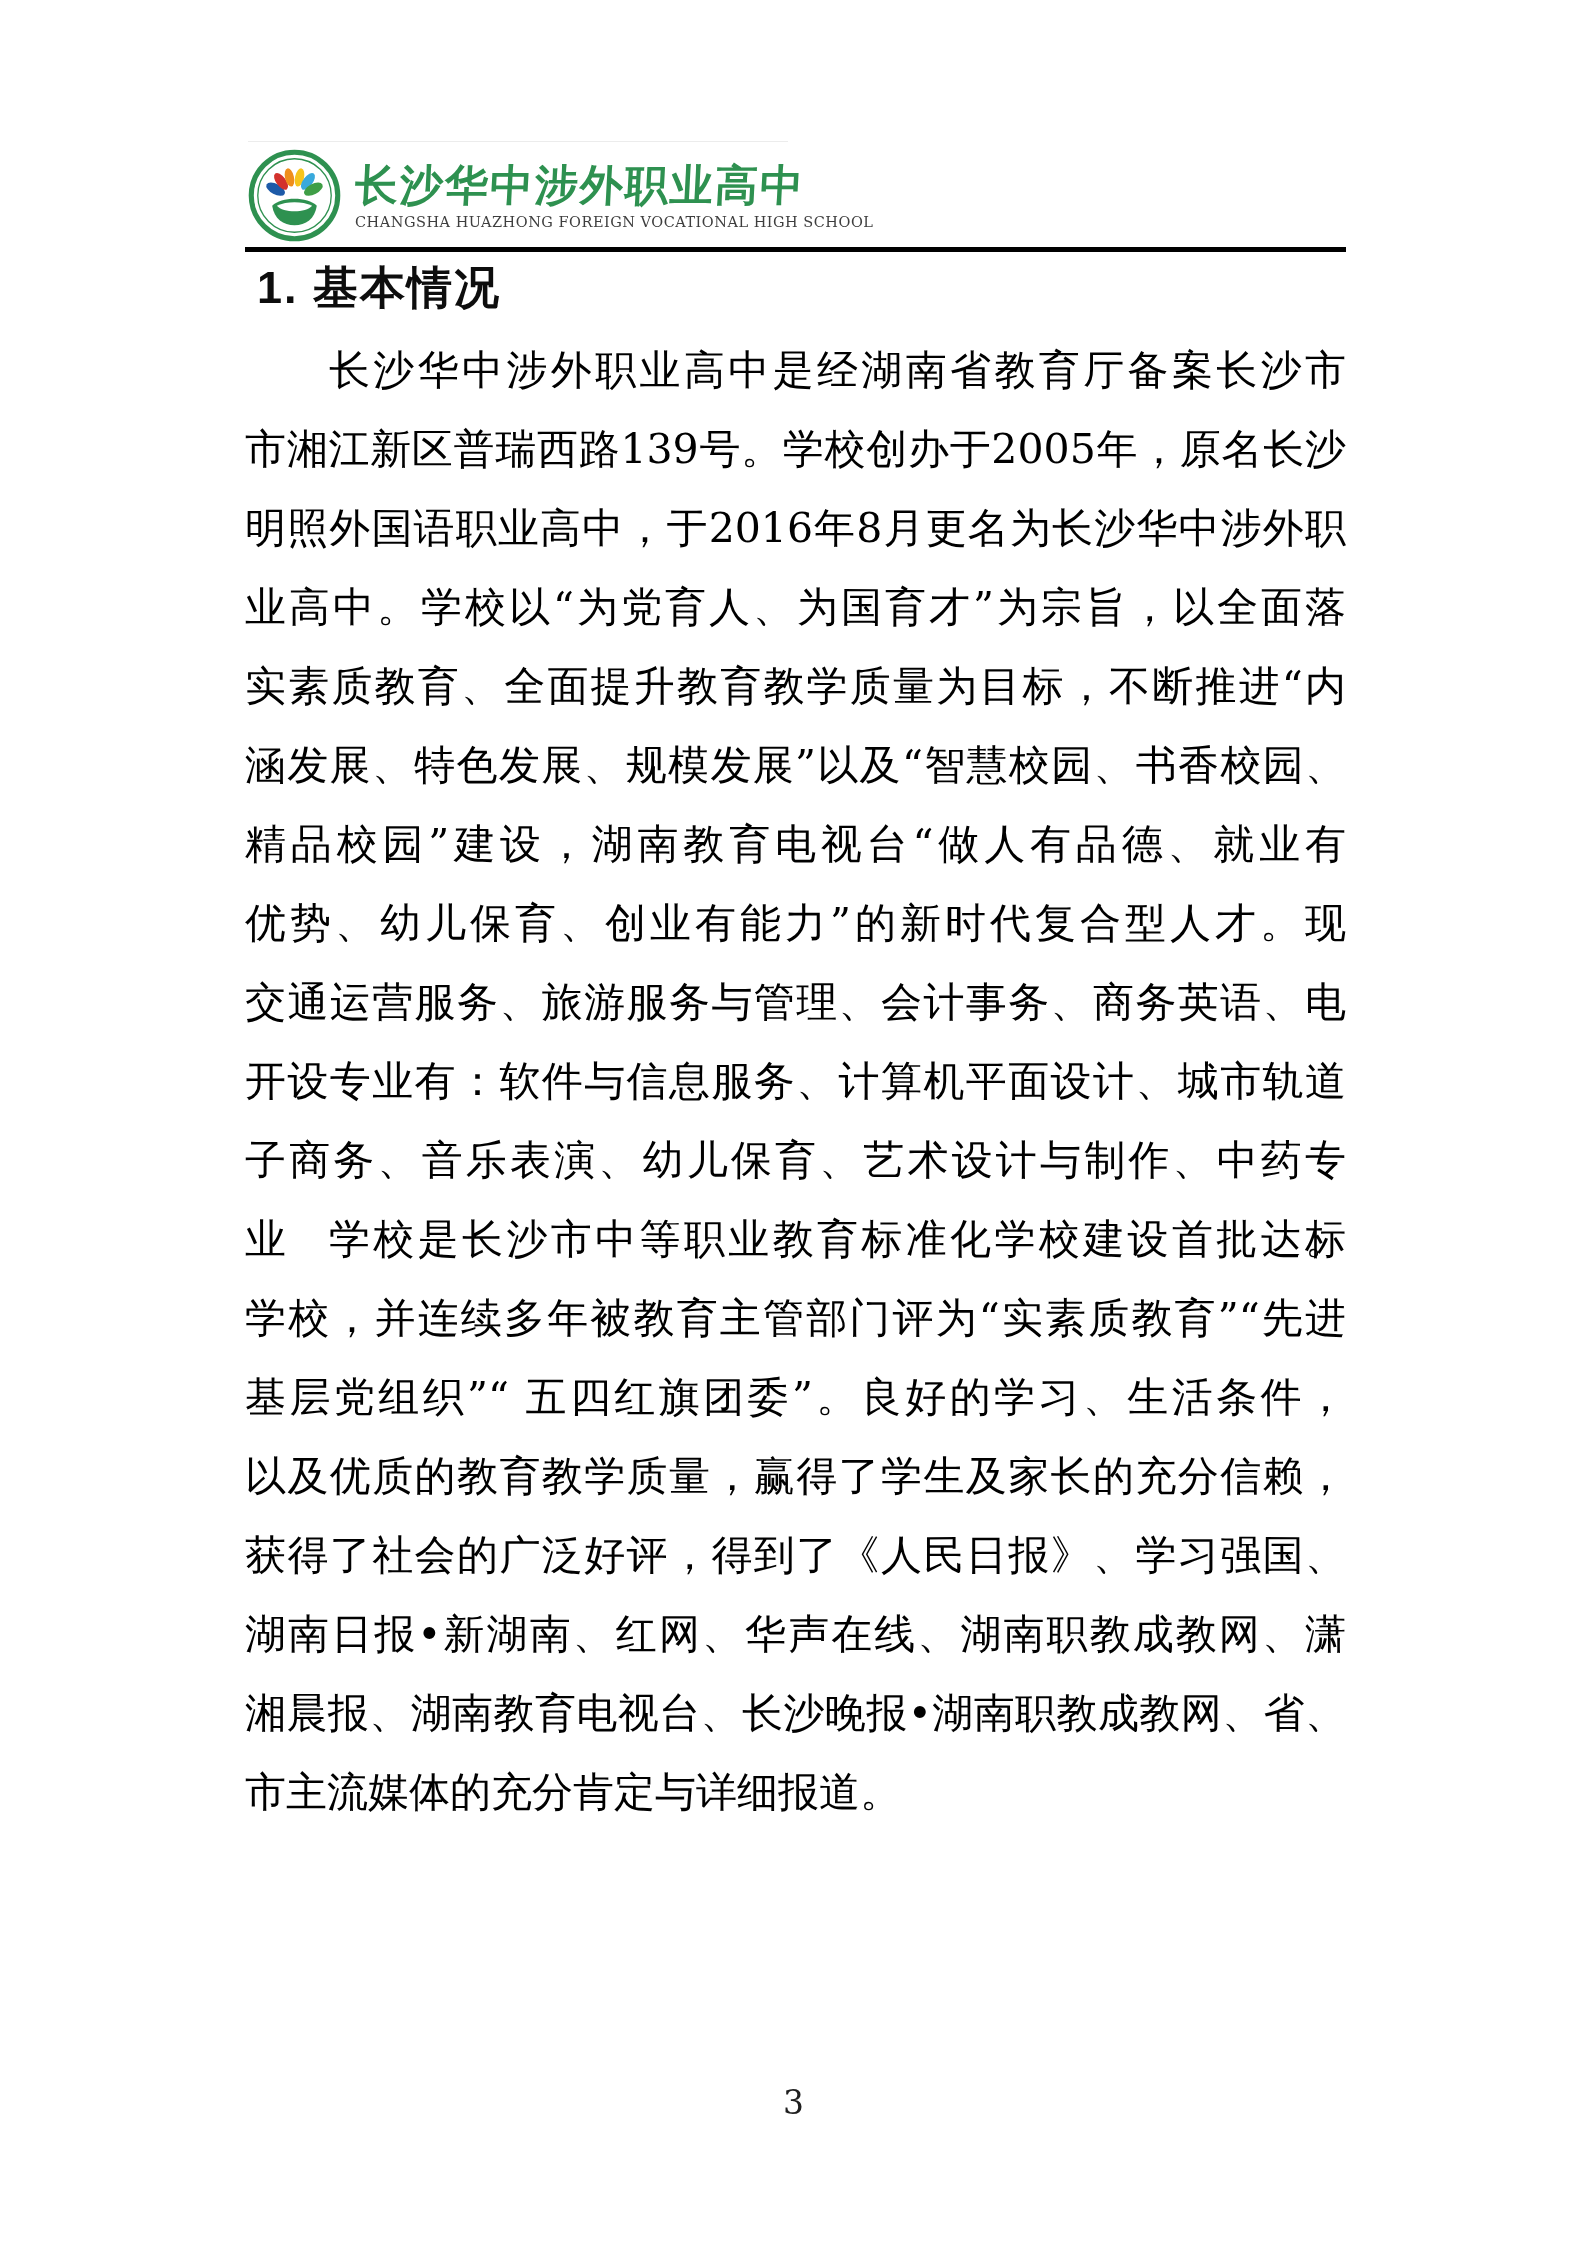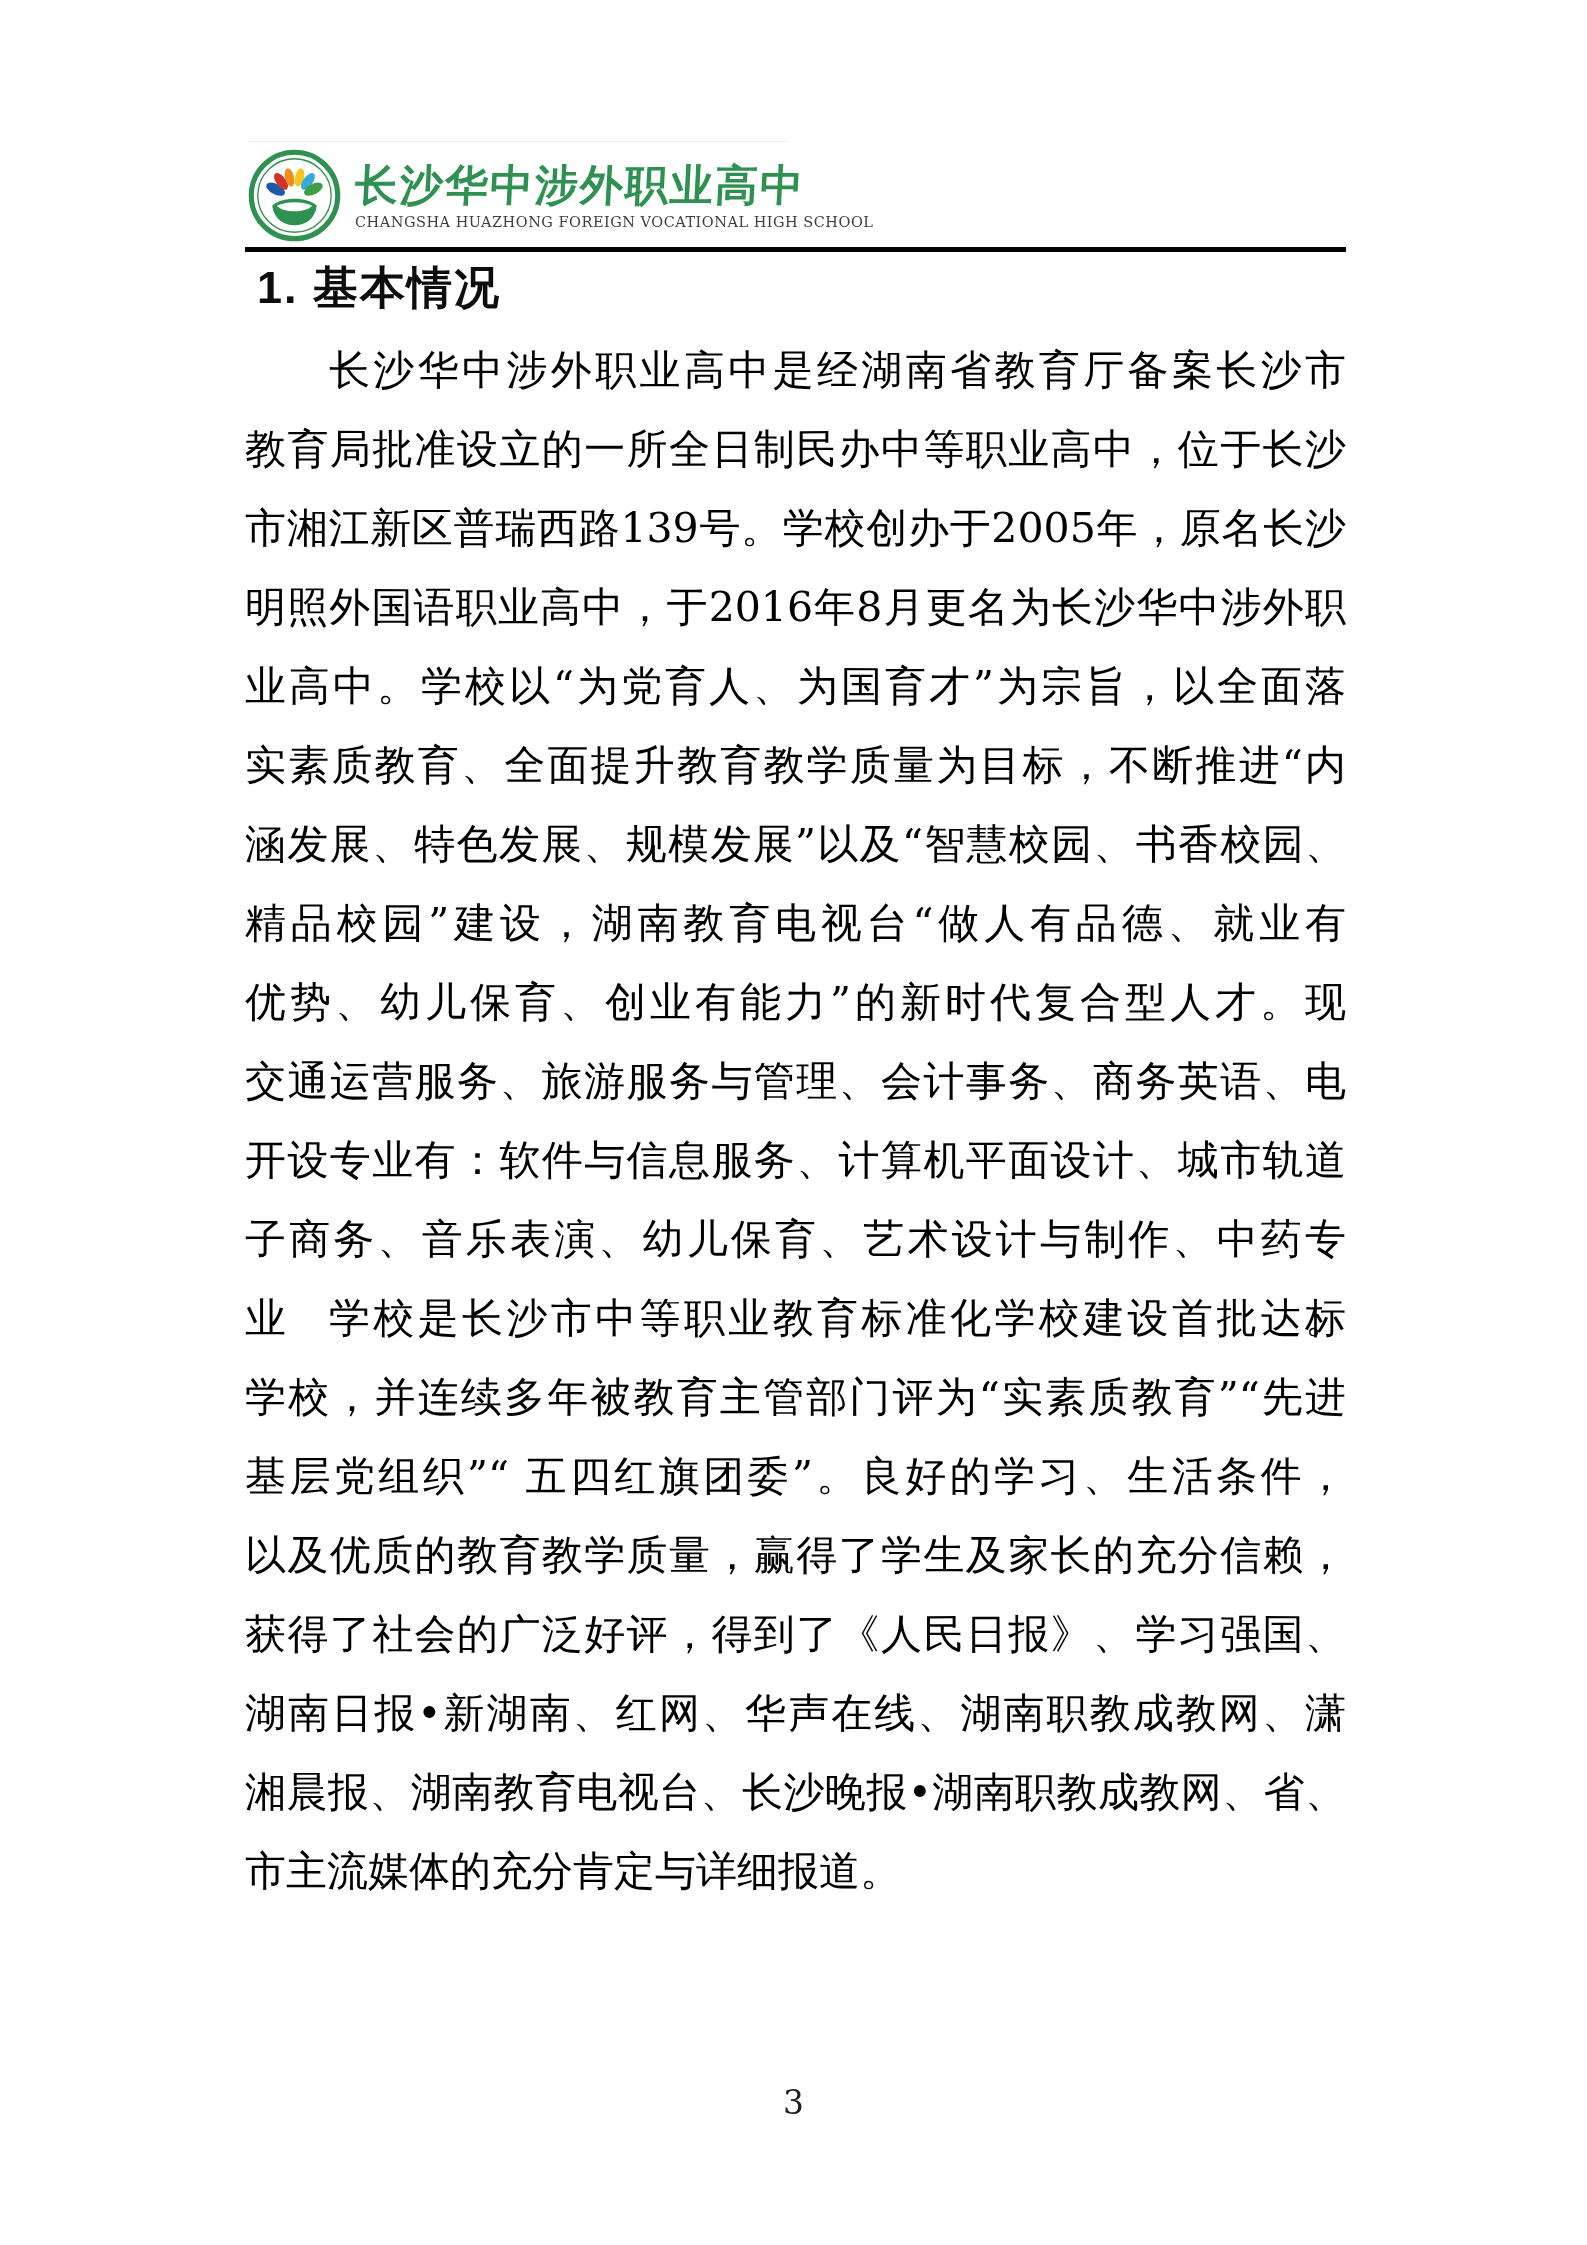--- a/index.html
+++ b/index.html
@@ -92,21 +92,20 @@
     <div class="logo-en">CHANGSHA HUAZHONG FOREIGN VOCATIONAL HIGH SCHOOL</div>
   </div>
 </div>
 
 <div class="rule"></div>
 
 <div class="heading">1. 基本情况</div>
 
 <div class="bodytext">
   <div class="line fill indent">长沙华中涉外职业高中是经湖南省教育厅备案长沙市</div>
-  <div class="line fill">教育局批准设立的一所全日制民办中等职业高中，位于长沙</div>
   <div class="line fill">市湘江新区普瑞西路139号。学校创办于2005年，原名长沙</div>
   <div class="line fill">明照外国语职业高中，于2016年8月更名为长沙华中涉外职</div>
   <div class="line fill">业高中。学校以“为党育人、为国育才”为宗旨，以全面落</div>
   <div class="line fill">实素质教育、全面提升教育教学质量为目标，不断推进“内</div>
   <div class="line fill">涵发展、特色发展、规模发展”以及“智慧校园、书香校园、</div>
   <div class="line fill">精品校园”建设，湖南教育电视台“做人有品德、就业有</div>
   <div class="line fill">优势、幼儿保育、创业有能力”的新时代复合型人才。现</div>
   <div class="line fill">交通运营服务、旅游服务与管理、会计事务、商务英语、电</div>
   <div class="line fill">开设专业有：软件与信息服务、计算机平面设计、城市轨道</div>
   <div class="line fill">子商务、音乐表演、幼儿保育、艺术设计与制作、中药专业。</div>

